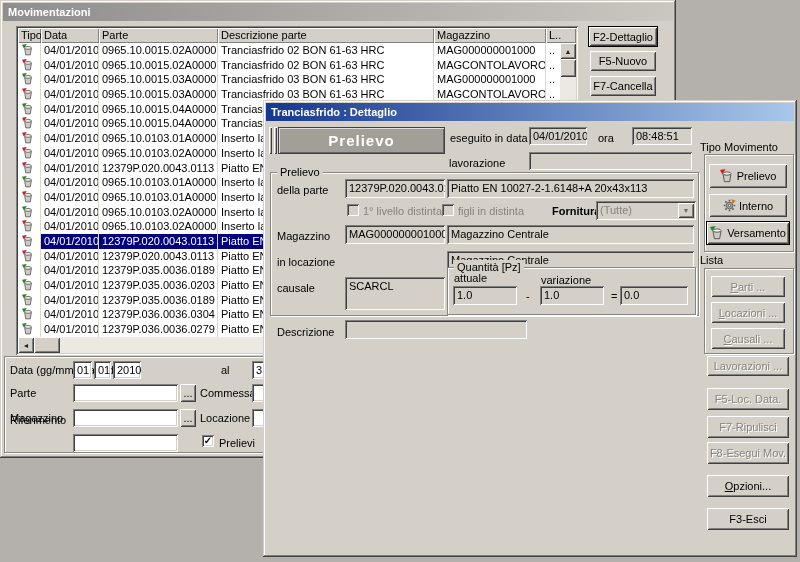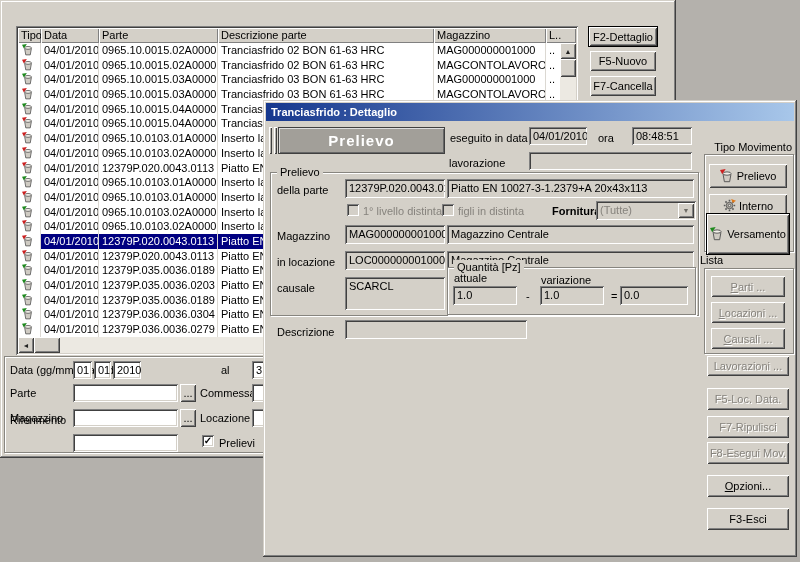--- a/index.html
+++ b/index.html
@@ -73,20 +73,23 @@
   .ddbtn{position:absolute;right:2px;top:2px;bottom:2px;width:16px;background:#d4d0c8;
        box-shadow:inset 1px 1px 0 #fff, inset -1px -1px 0 #404040,
                   inset 2px 2px 0 #d4d0c8, inset -2px -2px 0 #808080;
        display:flex;align-items:center;justify-content:center;font-size:7px;color:#6e6c66}
   .icon-sm{margin-right:3px}
 </style>
 </head>
 <body>
 
 <div class="win" style="left:0;top:0;width:676px;height:458px">
+  <div class="titlebar tb-inactive">
+    <span>Movimentazioni</span>
+  </div>
 
   <div class="tablebox">
     <div class="thead">
       <span class="th h0">Tipo</span>
       <span class="th h1">Data</span>
       <span class="th h2">Parte</span>
       <span class="th h3">Descrizione parte</span>
       <span class="th h4">Magazzino</span>
       <span class="th h5">L..</span>
     </div>
@@ -402,77 +405,76 @@
   <span class="lbl" style="left:335px;top:32px">ora</span>
   <div class="sunken ro" style="left:369px;top:27px;width:60px;height:18px">08:48:51</div>
   <span class="lbl" style="left:186px;top:57px">lavorazione</span>
   <div class="sunken ro" style="left:266px;top:52px;width:163px;height:18px"></div>
 
   <div class="gb" style="left:7px;top:72px;width:427px;height:142px">
     <span class="gl">Prelievo</span>
   </div>
   <span class="lbl" style="left:14px;top:84px">della parte</span>
   <div class="sunken ro" style="left:82px;top:79px;width:100px;height:19px">12379P.020.0043.01</div>
-  <div class="sunken ro" style="left:184px;top:79px;width:247px;height:19px">Piatto EN 10027-3-1.2379+A 20x43x113</div>
+  <div class="sunken ro" style="left:184px;top:79px;width:247px;height:19px">Piatto EN 10027-2-1.6148+A 20x43x113</div>
 
   <span class="checkbox off" style="left:84px;top:104px"></span>
   <span class="lbl dis" style="left:100px;top:105px">1° livello distinta</span>
   <span class="checkbox off" style="left:179px;top:104px"></span>
   <span class="lbl dis" style="left:195px;top:105px">figli in distinta</span>
   <span class="lbl bold" style="left:289px;top:105px">Fornitura</span>
   <div class="sunken ro" style="left:333px;top:101px;width:100px;height:19px">
     <span class="dis">(Tutte)</span>
     <span class="ddbtn">▼</span>
   </div>
 
   <span class="lbl" style="left:14px;top:130px">Magazzino</span>
   <div class="sunken ro" style="left:82px;top:125px;width:100px;height:19px">MAG000000001000</div>
   <div class="sunken ro" style="left:184px;top:125px;width:247px;height:19px">Magazzino Centrale</div>
 
   <span class="lbl" style="left:14px;top:156px">in locazione</span>
-  <div class="sunken ro" style="left:82px;top:151px;width:100px;height:19px">LOC000000001000</div>
   <div class="sunken ro" style="left:184px;top:151px;width:247px;height:19px">Magazzino Centrale</div>
 
   <span class="lbl" style="left:14px;top:182px">causale</span>
   <div class="sunken ro" style="left:82px;top:177px;width:100px;height:33px">SCARCL</div>
 
   <div class="gb" style="left:184px;top:167px;width:247px;height:46px;background:#d4d0c8">
     <span class="gl">Quantità [Pz]</span>
   </div>
   <span class="lbl" style="left:191px;top:172px">attuale</span>
   <span class="lbl" style="left:278px;top:174px">variazione</span>
   <div class="sunken ro" style="left:190px;top:186px;width:64px;height:19px">1.0</div>
   <span class="lbl" style="left:263px;top:190px">-</span>
   <div class="sunken ro" style="left:277px;top:186px;width:64px;height:19px">1.0</div>
   <span class="lbl" style="left:348px;top:190px">=</span>
   <div class="sunken ro" style="left:357px;top:186px;width:68px;height:19px">0.0</div>
 
   <span class="lbl" style="left:14px;top:226px">Descrizione</span>
   <div class="sunken ro" style="left:82px;top:220px;width:182px;height:19px"></div>
 
-  <span class="lbl bold" style="left:437px;top:41px;width:92px;text-align:right;font-weight:normal">Tipo Movimento</span>
+  <span class="lbl bold" style="left:437px;top:41px;width:92px;text-align:left;font-weight:normal">Tipo Movimento</span>
   <div class="gb" style="left:441px;top:54px;width:88px;height:96px"></div>
   <div class="btn" style="left:446px;top:64px;width:78px;height:24px">
     <svg class="icon-sm" width="14" height="14" viewBox="0 0 16 16">
         <path d="M3.5 6 L5 14.5 L11 14.5 L12.5 6 Z" fill="#cfcbc3" stroke="#4a4a4a"></path>
         <ellipse cx="8" cy="5.2" rx="4.6" ry="1.9" fill="#f2efe9" stroke="#4a4a4a"></ellipse>
         <path d="M0 1 L6.5 0 L2.5 6 Z" fill="#cc2020"></path>
       </svg>
     <span>Prelievo</span>
   </div>
   <div class="btn" style="left:446px;top:94px;width:78px;height:23px">
     <svg class="icon-sm" width="13" height="13" viewBox="0 0 16 16">
         <path d="M8 1 V3 M8 13 V15 M1 8 H3 M13 8 H15 M3 3 L4.5 4.5 M11.5 11.5 L13 13 M13 3 L11.5 4.5 M4.5 11.5 L3 13" stroke="#5a5a5a" stroke-width="2"></path>
         <circle cx="8" cy="8" r="4" fill="#b0aca4" stroke="#4a4a4a"></circle>
         <circle cx="8" cy="8" r="1.5" fill="#e8e5df" stroke="#4a4a4a"></circle>
         <path d="M10 0 L16 2 L12 5 Z" fill="#e07818"></path>
       </svg>
     <span>Interno</span>
   </div>
-  <div class="btn default" style="left:443px;top:113px;width:84px;height:42px">
+  <div class="btn default" style="left:443px;top:121px;width:84px;height:24px">
     <svg class="icon-sm" width="14" height="14" viewBox="0 0 16 16">
         <path d="M3.5 6 L5 14.5 L11 14.5 L12.5 6 Z" fill="#cfcbc3" stroke="#4a4a4a"></path>
         <ellipse cx="8" cy="5.2" rx="4.6" ry="1.9" fill="#f2efe9" stroke="#4a4a4a"></ellipse>
         <path d="M0 1 L6.5 0 L2.5 6 Z" fill="#1e8a1e"></path>
       </svg>
     <span>Versamento</span>
   </div>
   <span class="lbl" style="left:437px;top:154px;width:92px;text-align:left">Lista</span>
   <div class="gb" style="left:441px;top:168px;width:88px;height:84px"></div>
   <div class="btn disabled" style="left:448px;top:176px;width:74px;height:21px">

